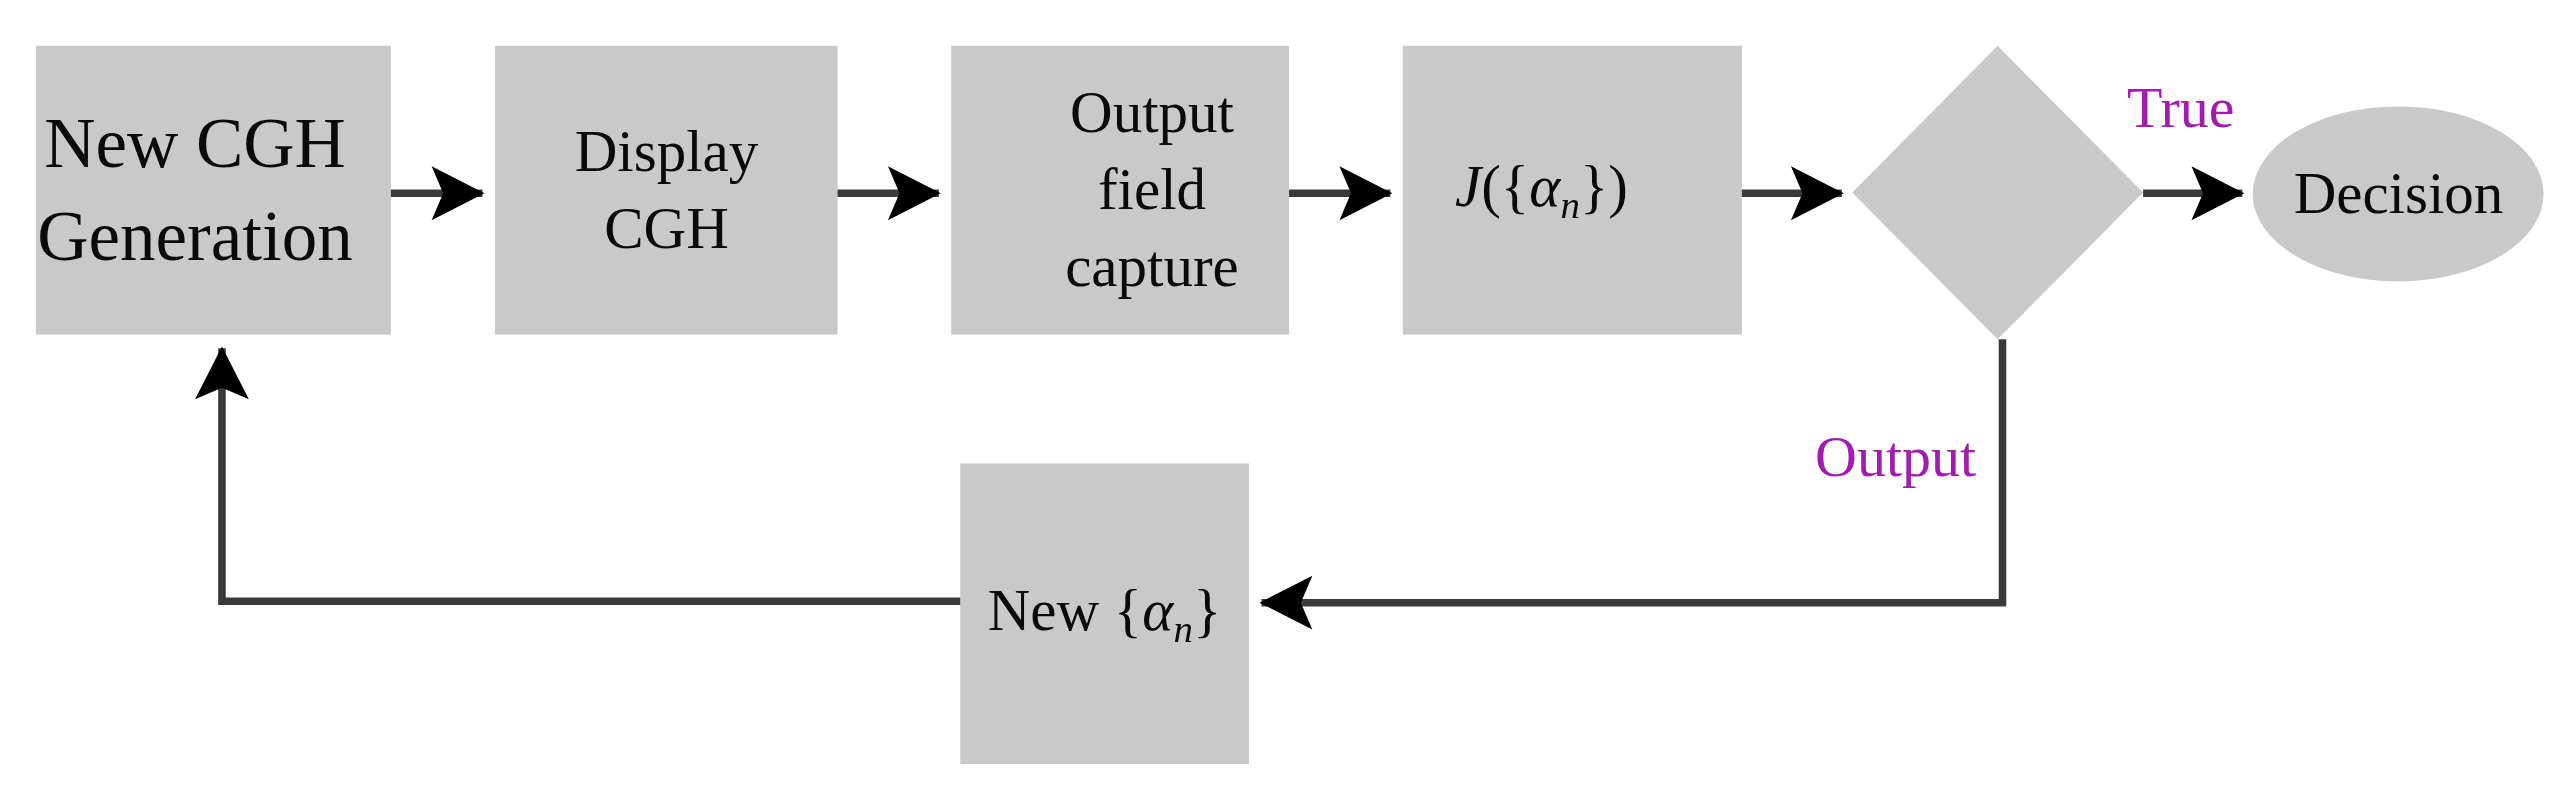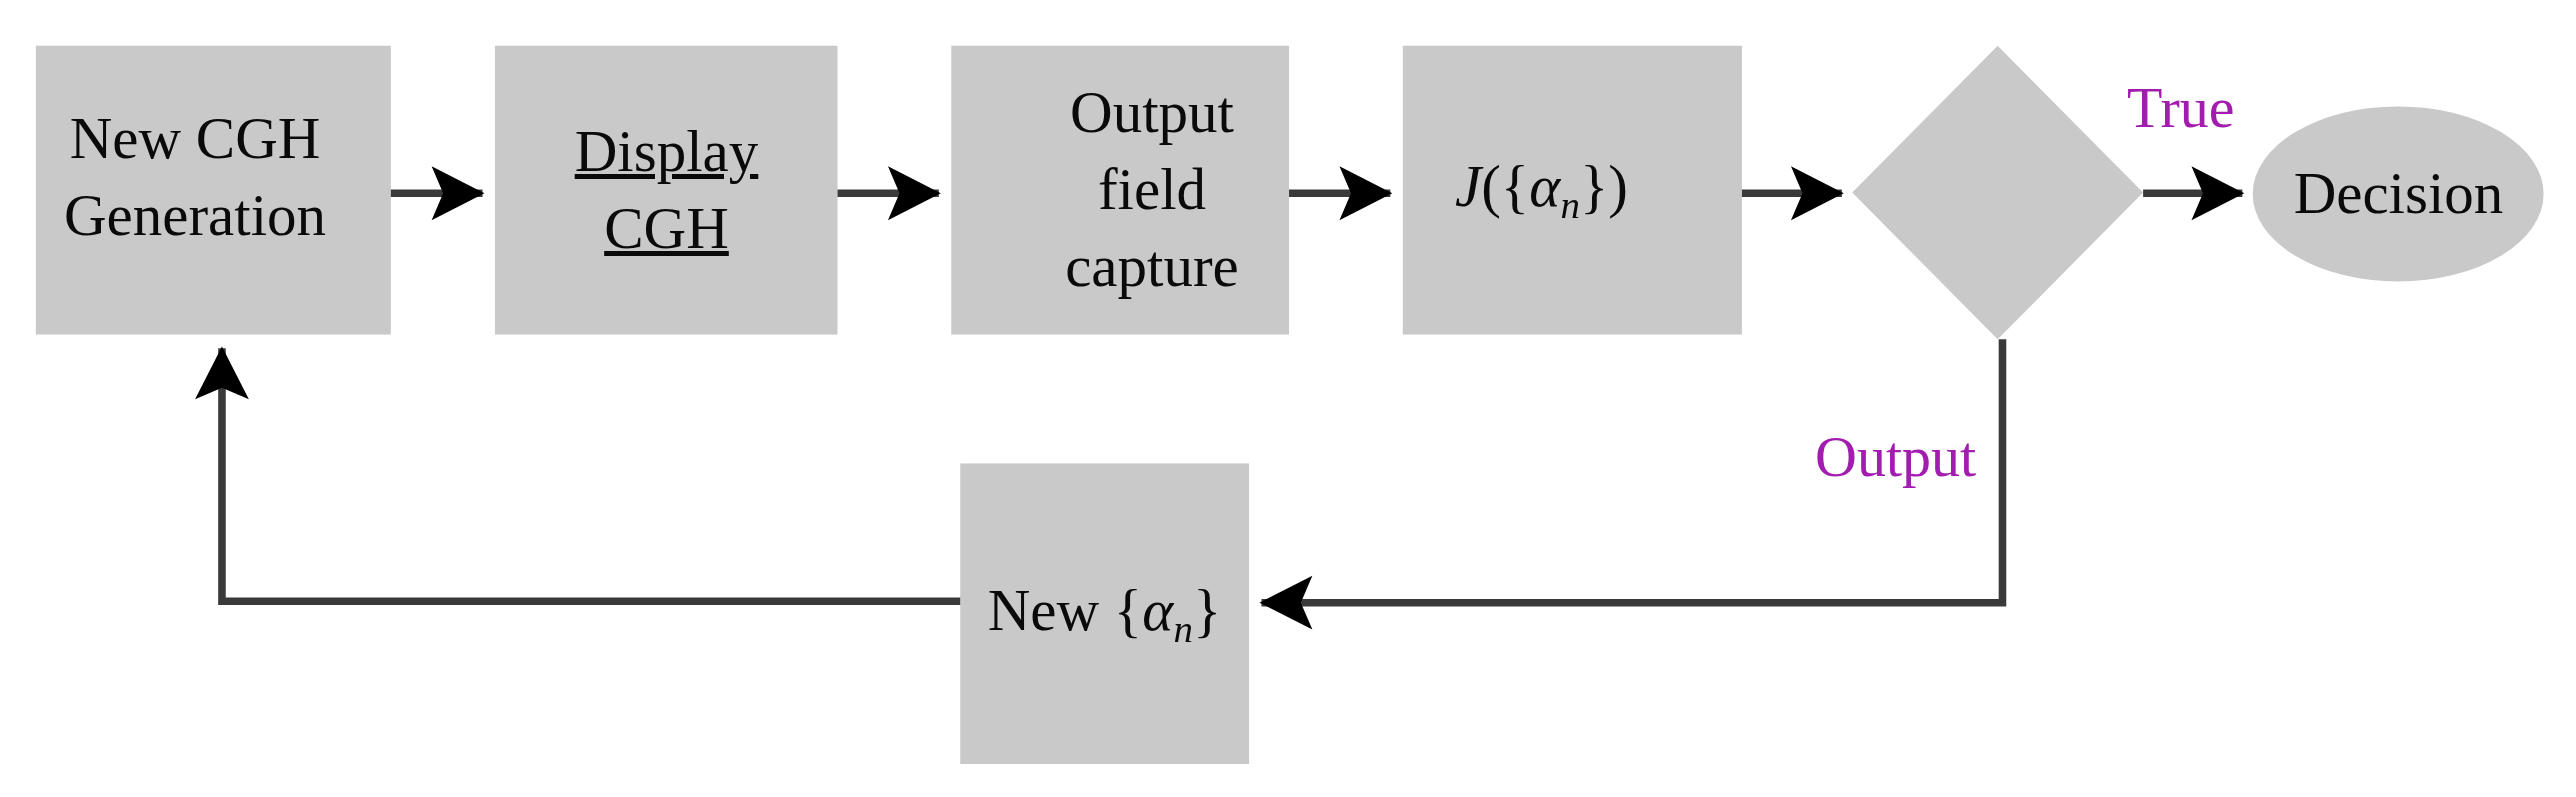--- a/index.html
+++ b/index.html
@@ -90,24 +90,24 @@
 
     <line x1="2527" y1="280" x2="2672" y2="280" stroke="#3a3a3a" stroke-width="11" marker-end="url(#arrowRight)"></line>
 
     <line x1="3109" y1="280" x2="3253" y2="280" stroke="#3a3a3a" stroke-width="11" marker-end="url(#arrowRight)"></line>
 
     <path d="M 2905 492 L 2905 874 L 1830 874" fill="none" stroke="#3a3a3a" stroke-width="11" marker-end="url(#arrowRight)"></path>
 
     <path d="M 1393 872 L 322 872 L 322 505" fill="none" stroke="#3a3a3a" stroke-width="11" marker-end="url(#arrowRight)"></path>
   </svg>
 
-  <div class="node-label" style="left:36px; top:32px; width:318px; height:289px; font-size:59px;">New CGH
+  <div class="node-label" style="left:36px; top:45px; width:318px; height:289px; font-size:71px;">New CGH
 Generation</div>
 
-  <div class="node-label" style="left:495px; top:45px; width:343px; height:289px; font-size:59px;text-decoration:underline;">Display
+  <div class="node-label" style="left:495px; top:45px; width:343px; height:289px; font-size:59px;">Display
 CGH</div>
 
   <div class="node-label" style="left:951px; top:45px; width:402px; height:289px; font-size:59px;">Output
 field
 capture</div>
 
   <div class="node-label" style="left:1403px; top:45px; width:277px; height:289px; font-size:59px;border-radius:6px;">
     <span class="mathrow">
       <span class="mathit">J</span><span>({</span><span class="mathit">α</span><span class="mathsub">n</span><span>})</span>
     </span>

